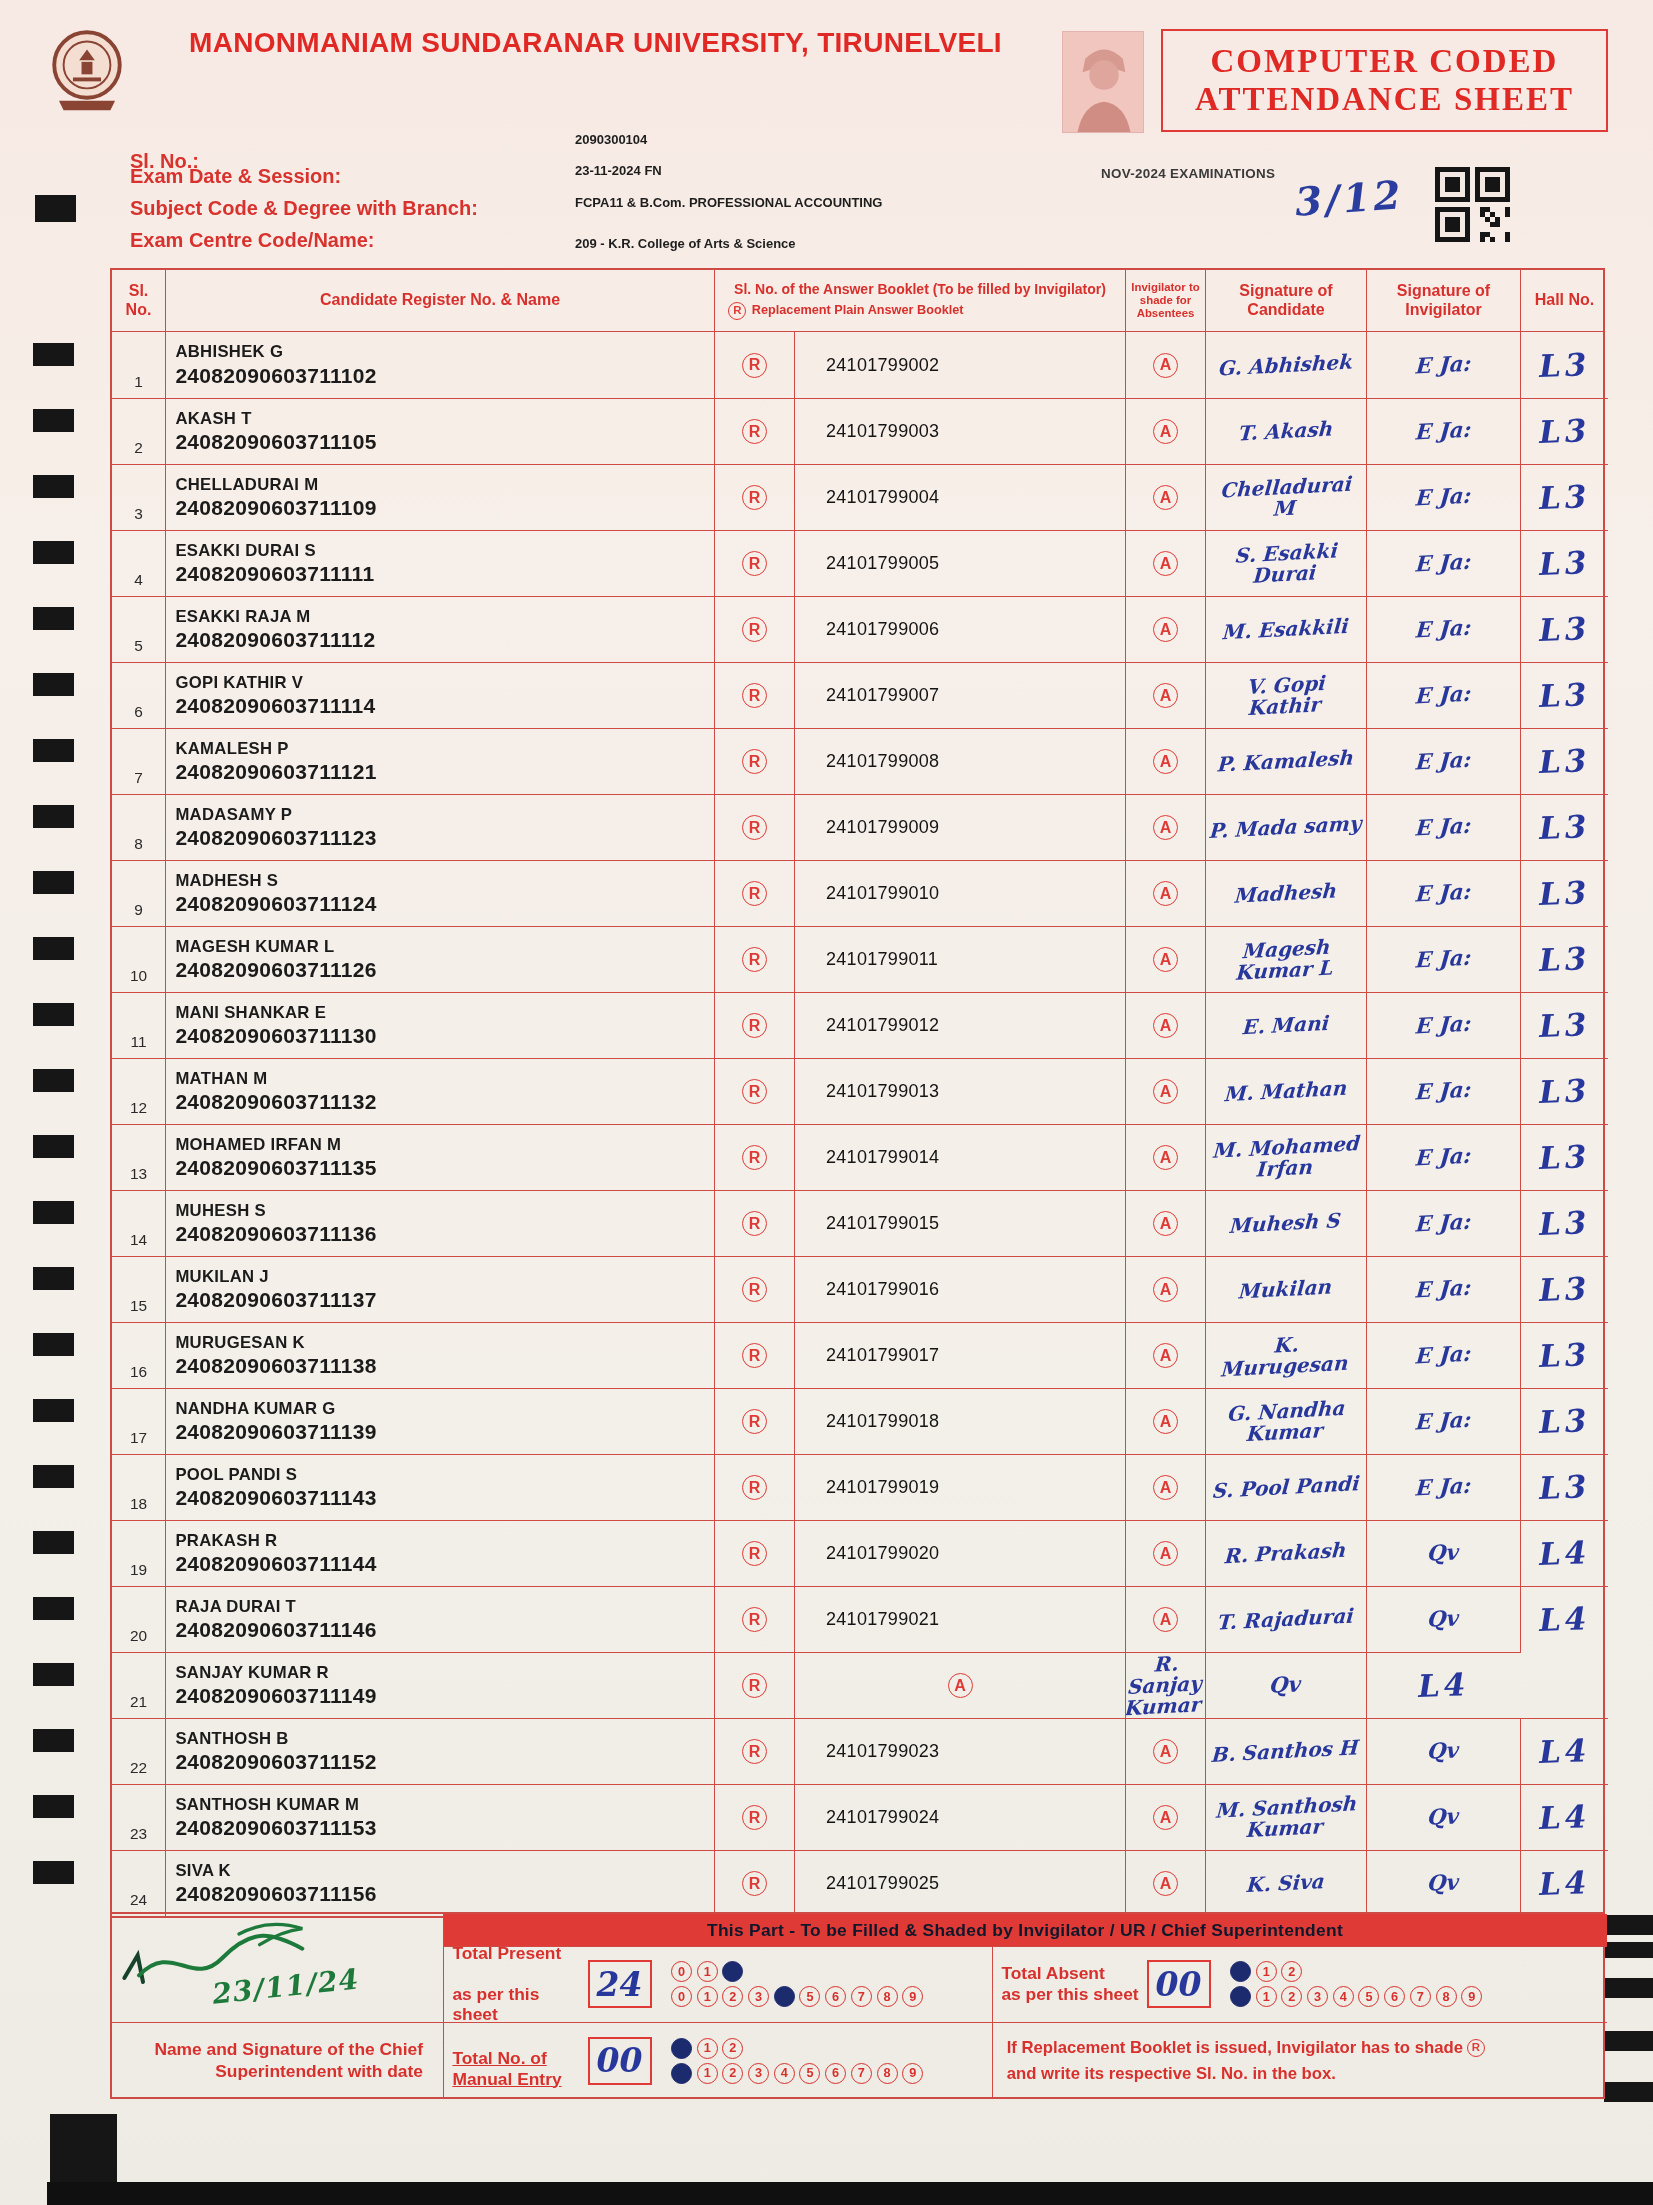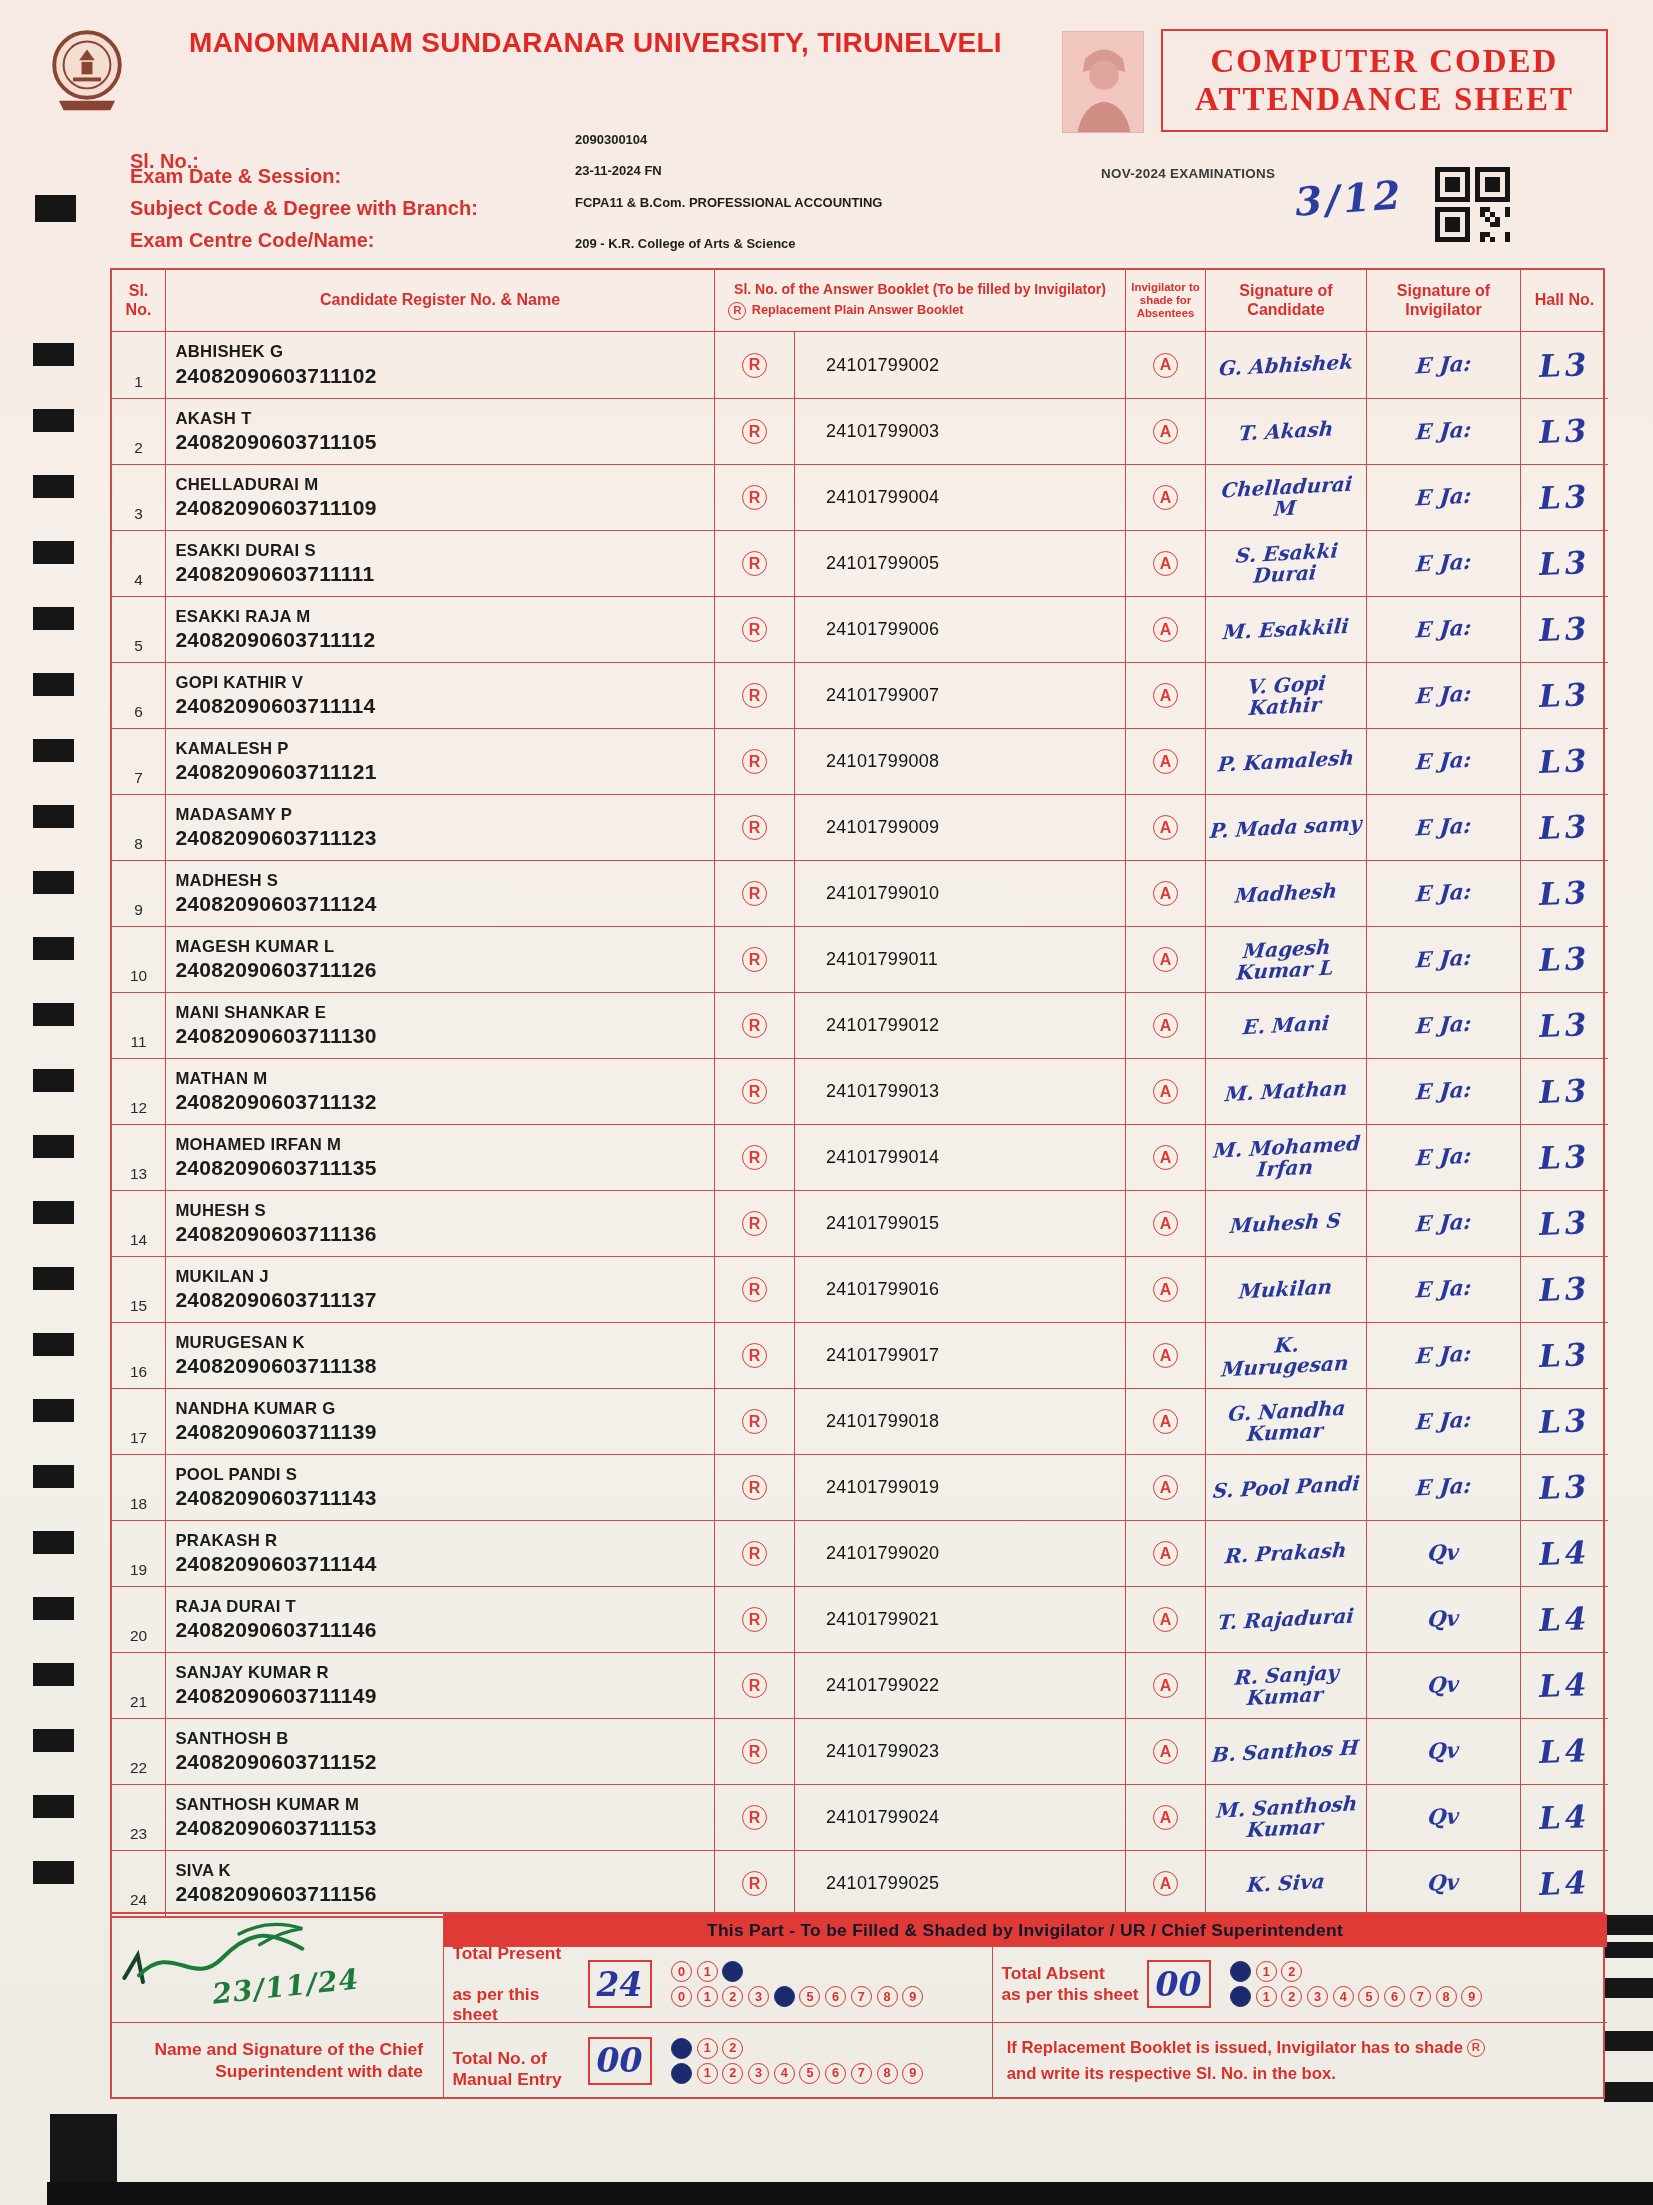--- a/index.html
+++ b/index.html
@@ -697,21 +697,20 @@
 
     <div class="trow">
       <div class="cell c-sl">21</div>
       <div class="cell c-name">
         <div class="cand-name">SANJAY KUMAR R</div>
         <div class="cand-regno">24082090603711149</div>
       </div>
       <div class="cell c-r">
         <span class="circ">R</span>
       </div>
-      <div class="cell c-booklet">24101799022</div>
       <div class="cell c-a">
         <span class="circ">A</span>
       </div>
       <div class="cell c-sig1">
         <span class="sig">R. Sanjay Kumar</span>
       </div>
       <div class="cell c-sig2">
         <span class="sig">Qv</span>
       </div>
       <div class="cell c-hall">
@@ -862,21 +861,21 @@
           <span class="bubble">3</span>
           <span class="bubble">4</span>
           <span class="bubble">5</span>
           <span class="bubble">6</span>
           <span class="bubble">7</span>
           <span class="bubble">8</span>
           <span class="bubble">9</span>
         </div>
       </div>
 
-    <div class="fcell flabel" style="left:331px;top:108px;width:137px;height:93px;">
+    <div class="fcell flabel" style="left:331px;top:108px;width:137px;height:93px;text-decoration:underline;">
       <span>Total No. of</span>
       <span>Manual Entry</span>
     </div>
     <div class="fcell" style="left:468px;top:108px;width:79px;height:77px;justify-content:center;">
       <div class="val-box">
           <span class="hand-val">00</span>
         </div>
     </div>
     <div class="fcell bubbles" style="left:547px;top:108px;width:331px;height:77px;">
         <div class="bubble-row">

